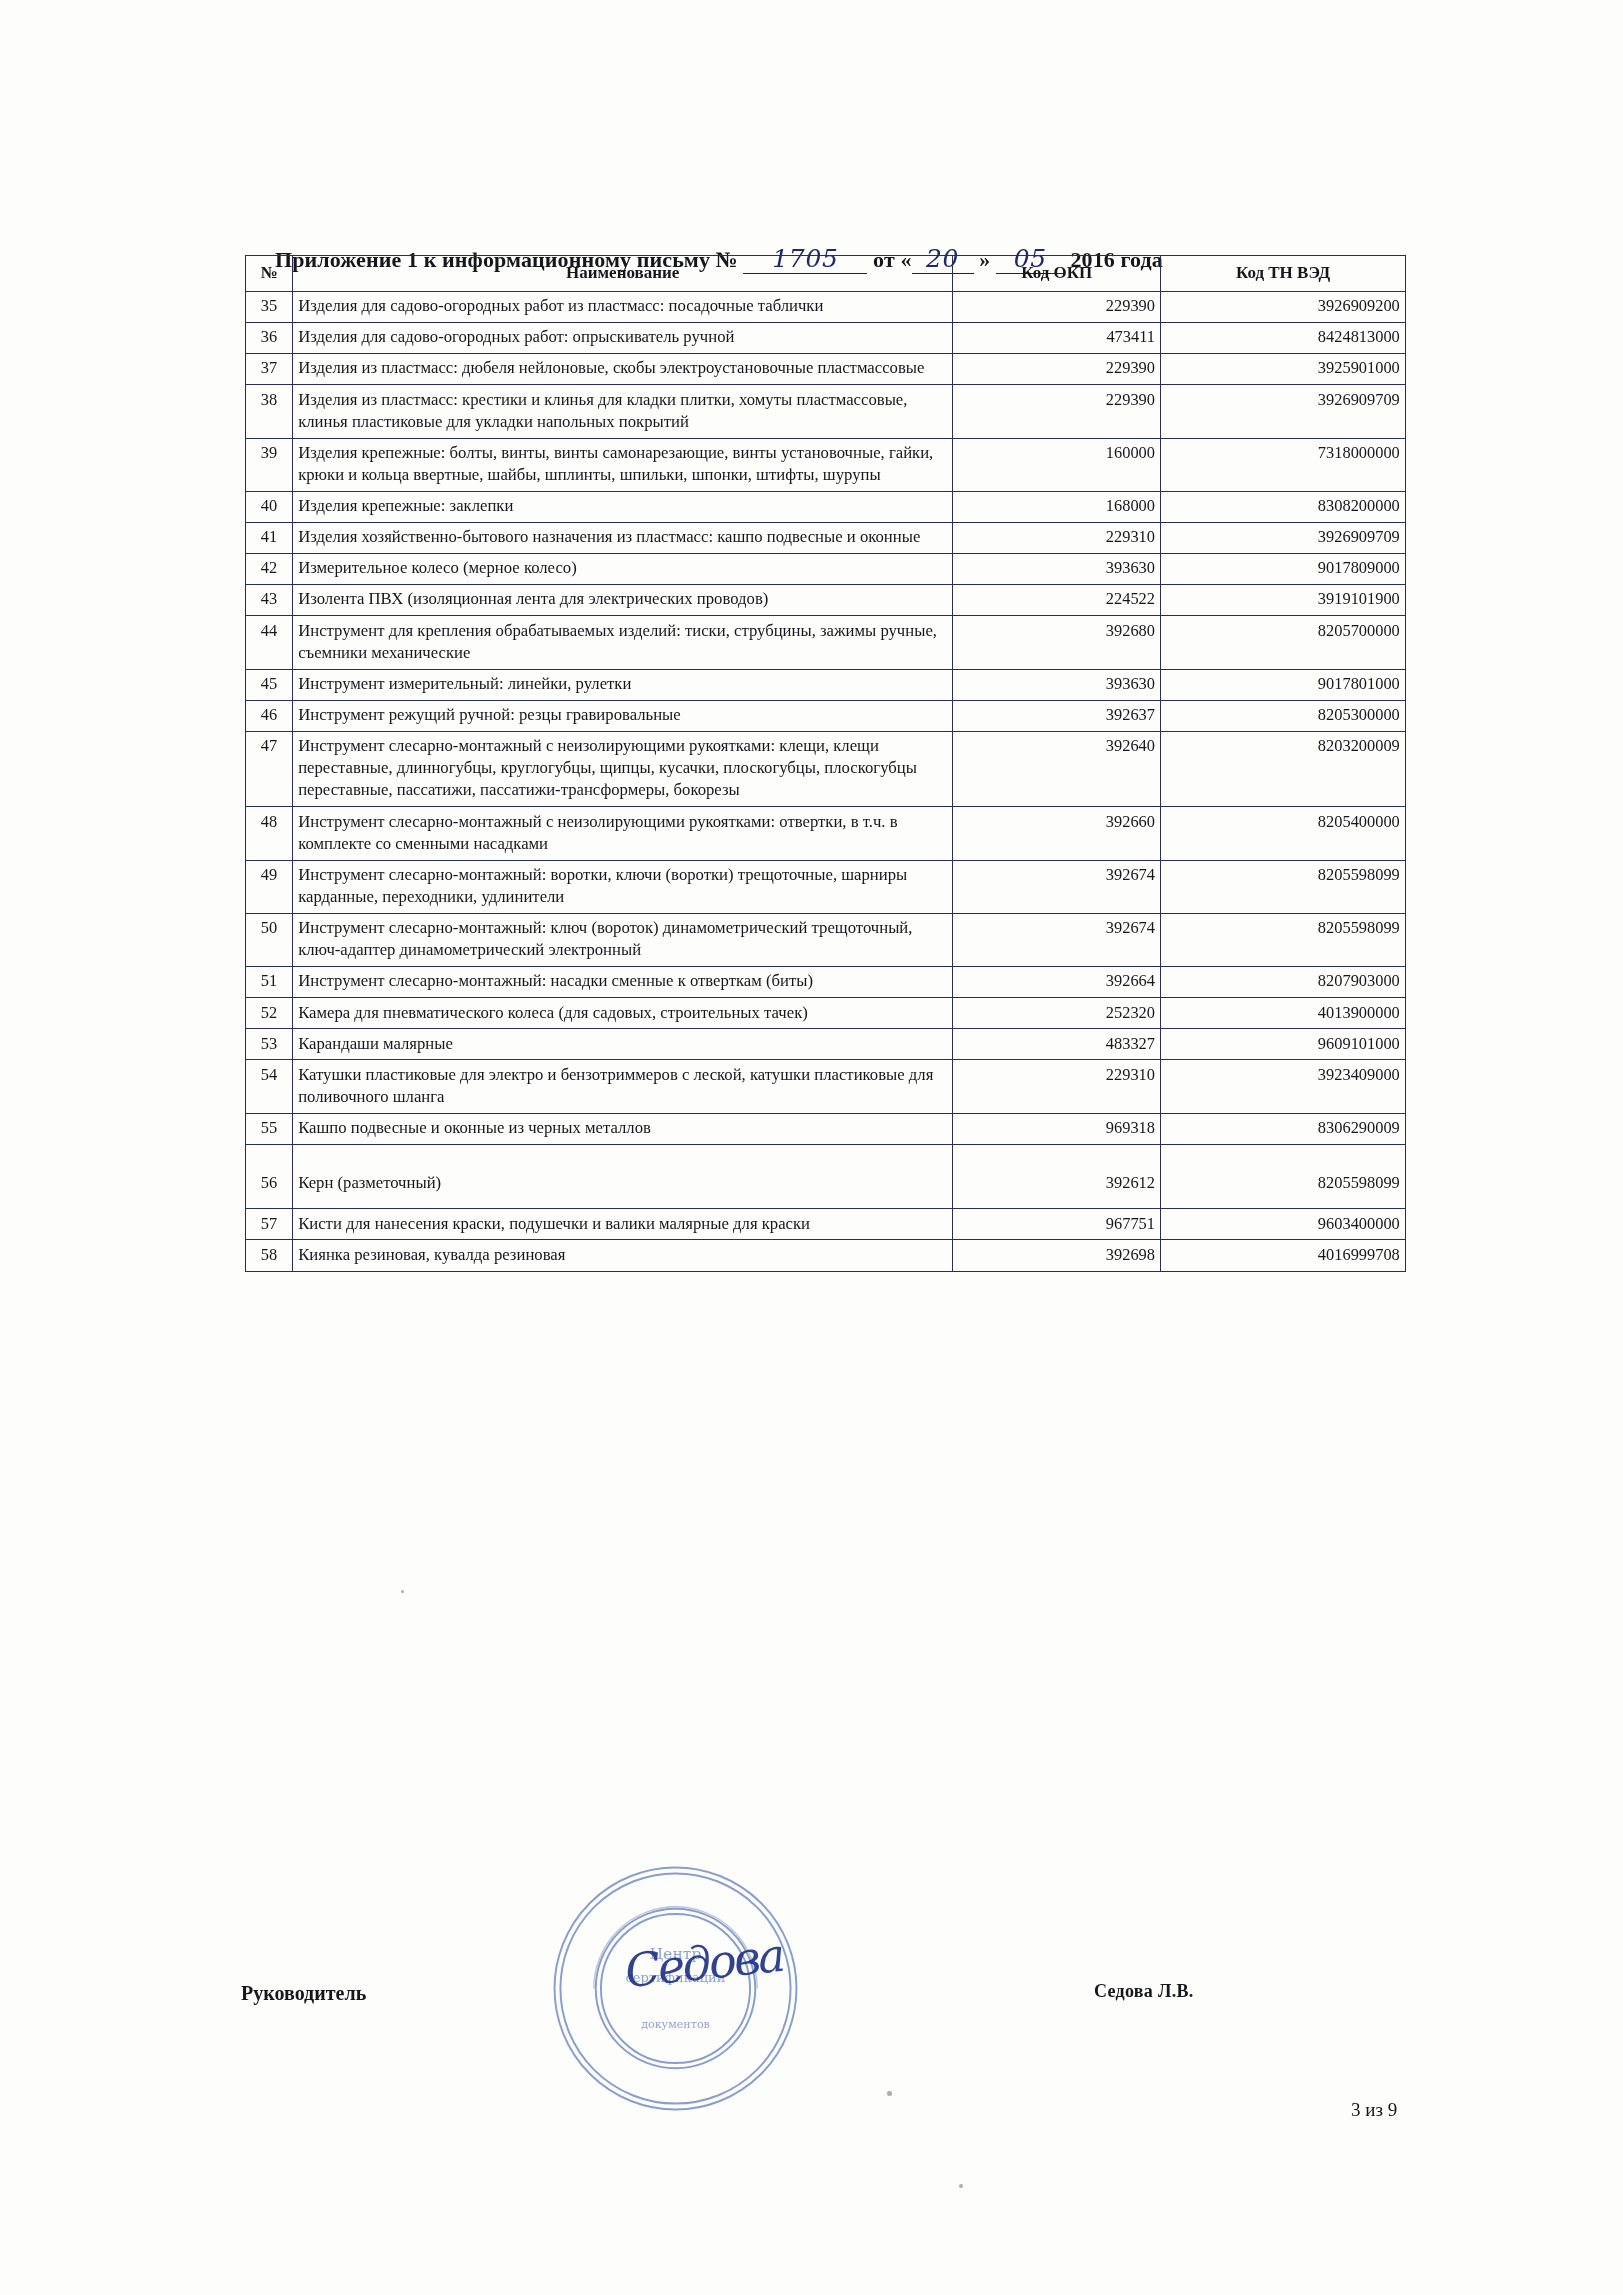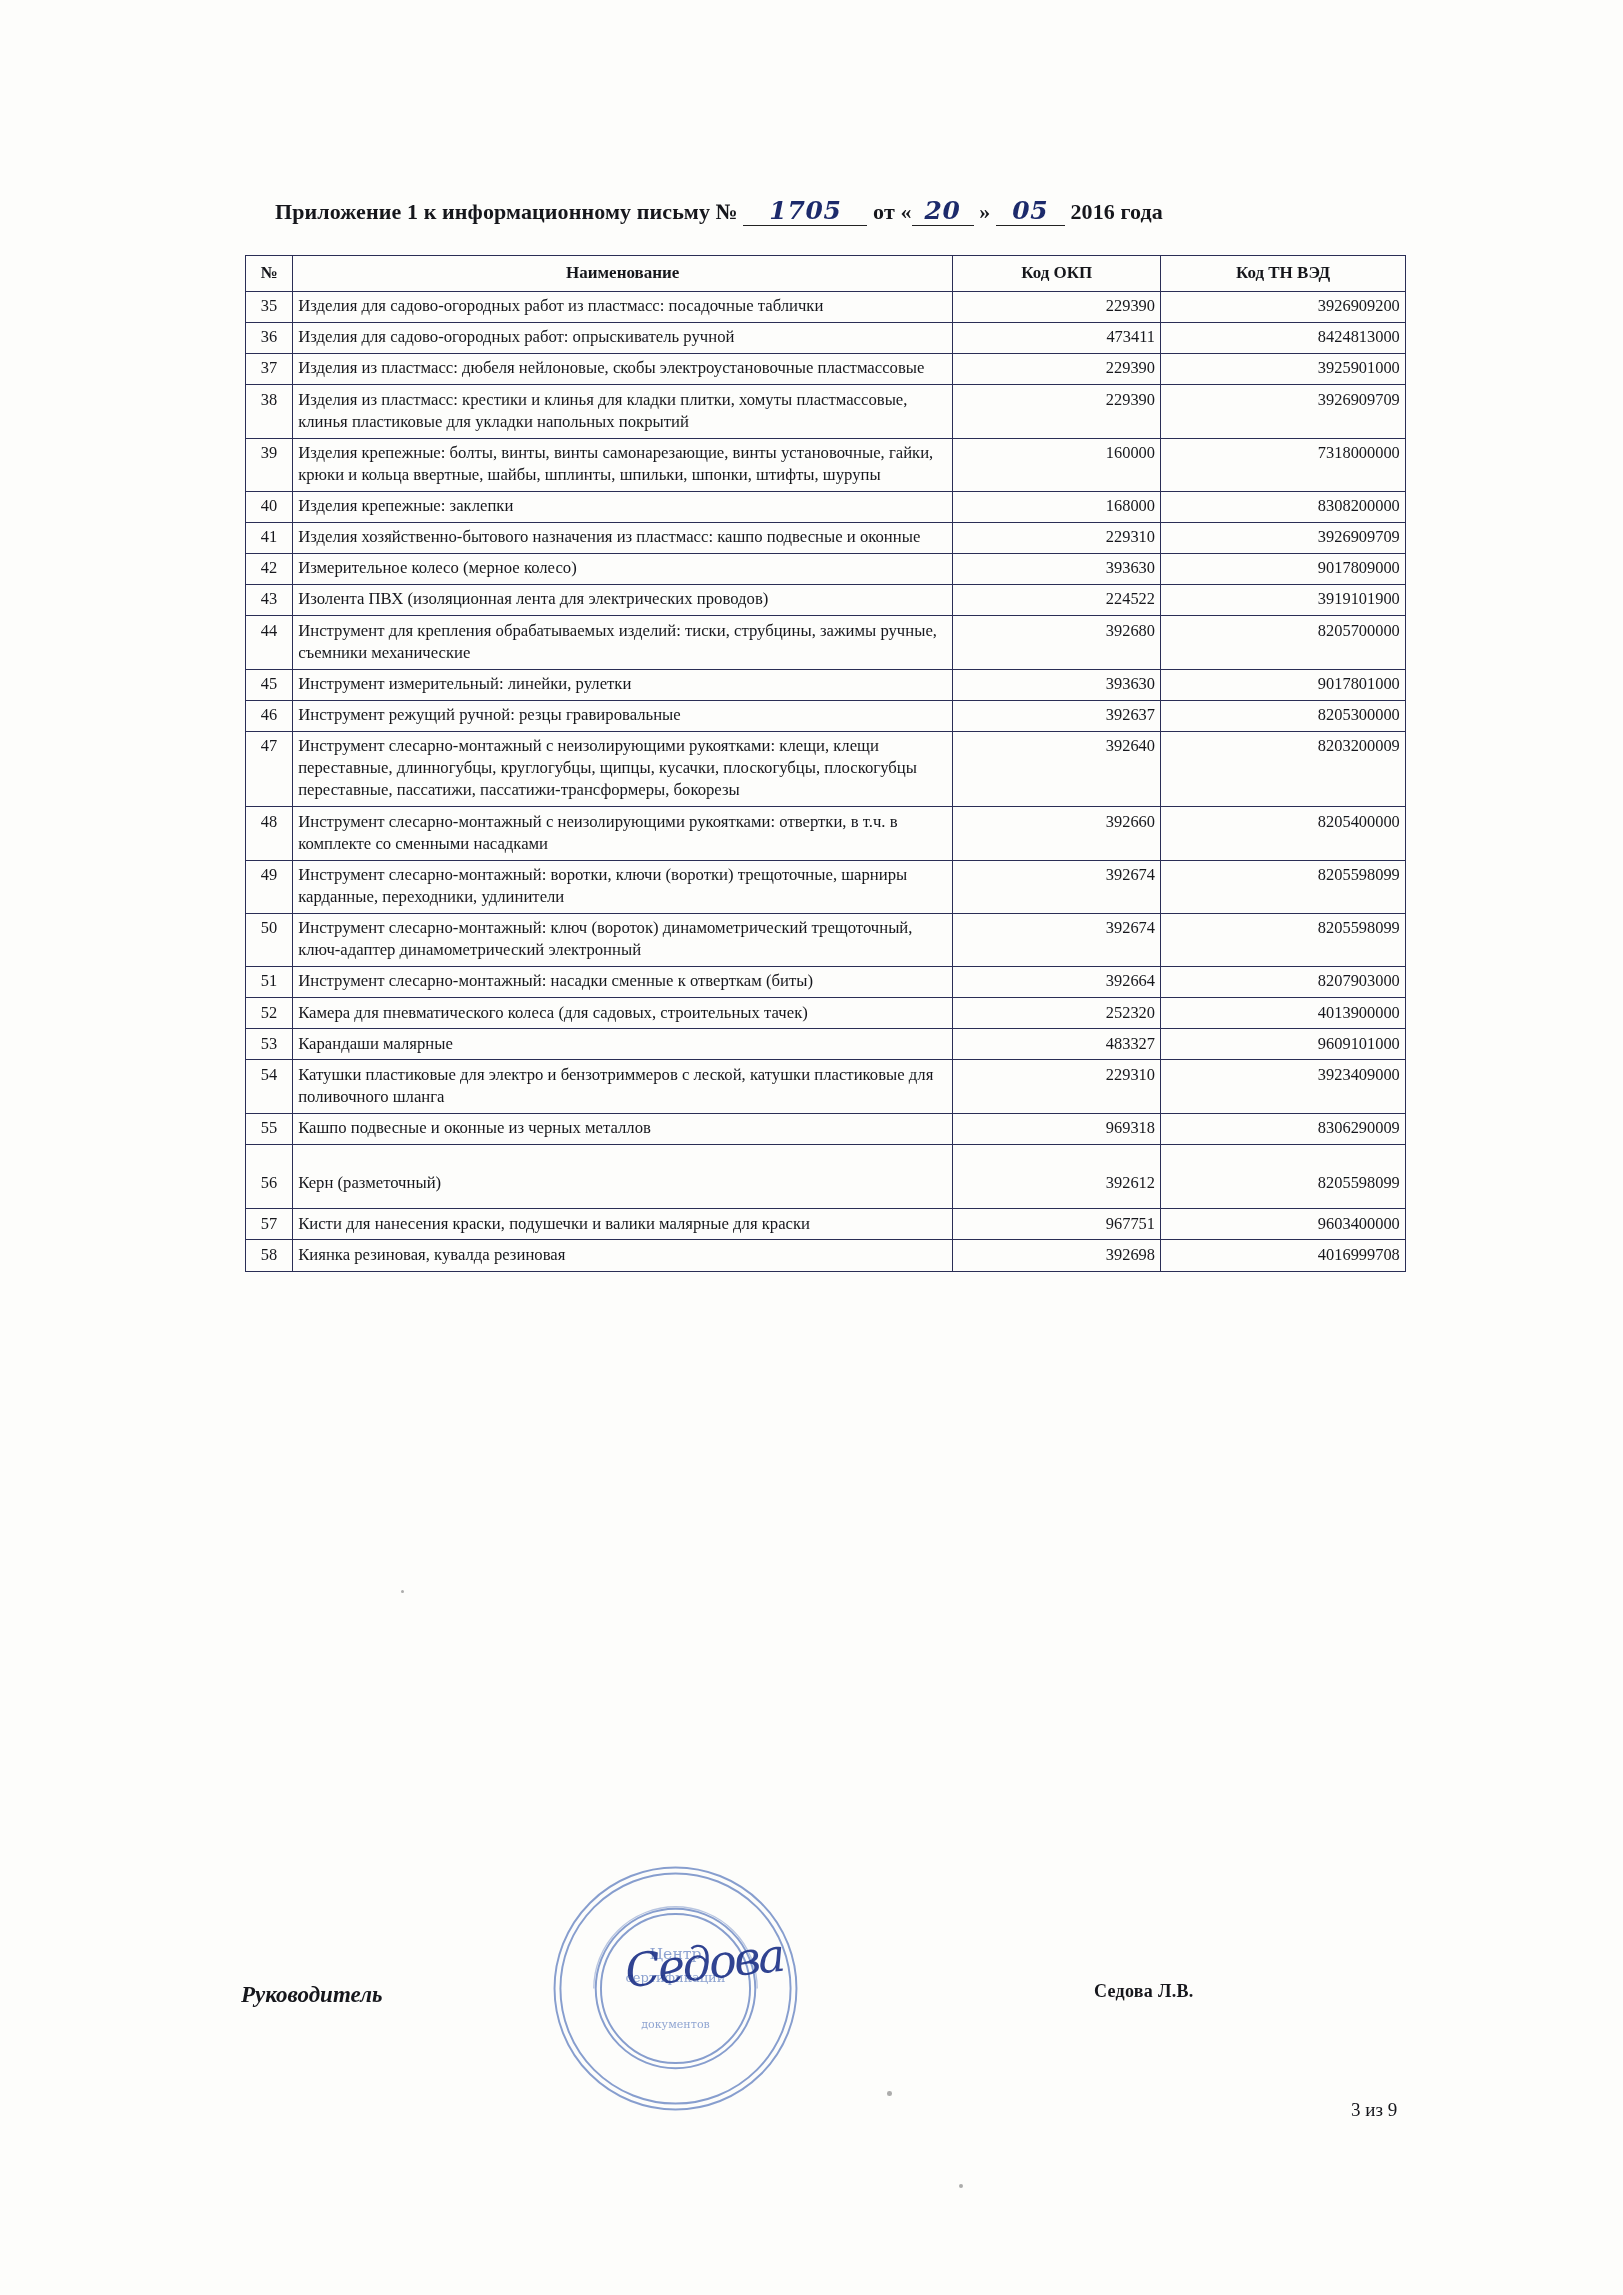--- a/index.html
+++ b/index.html
@@ -36,23 +36,24 @@
   .header .hs {
     display: inline-block;
     border-bottom: 1.3px solid #222;
     min-width: 39px;
     text-align: center;
     vertical-align: baseline;
   }
   .hand {
     font-family: "DejaVu Serif", serif;
     font-style: italic;
-    font-weight: bold;
+    font-weight: normal;
     color: #1c2a6b;
     letter-spacing: 0.7px;
+    margin-top: 48px;
   }
   .hw-num { font-size: 25px; }
 
   
   .tbl-wrap {
     position: absolute;
     top: 255px;
     left: 245px;
     width: 1161px;
   }
@@ -93,23 +94,22 @@
     font-size: 16.4px;
     padding-top: 3.9px;
   }
   tr.tall td { padding-top: 27px; padding-bottom: 14.4px; }
 
   
   .footer-role {
     position: absolute;
     left: 241px;
     top: 1982px;
-    font-size: 23px;
+    font-size: 20px;
     font-weight: bold;
-    font-style: italic;
   }
   .footer-name {
     position: absolute;
     left: 1094px;
     top: 1981px;
     font-size: 18px;
     font-weight: bold;
     letter-spacing: 0.3px;
   }
   .page-num {

